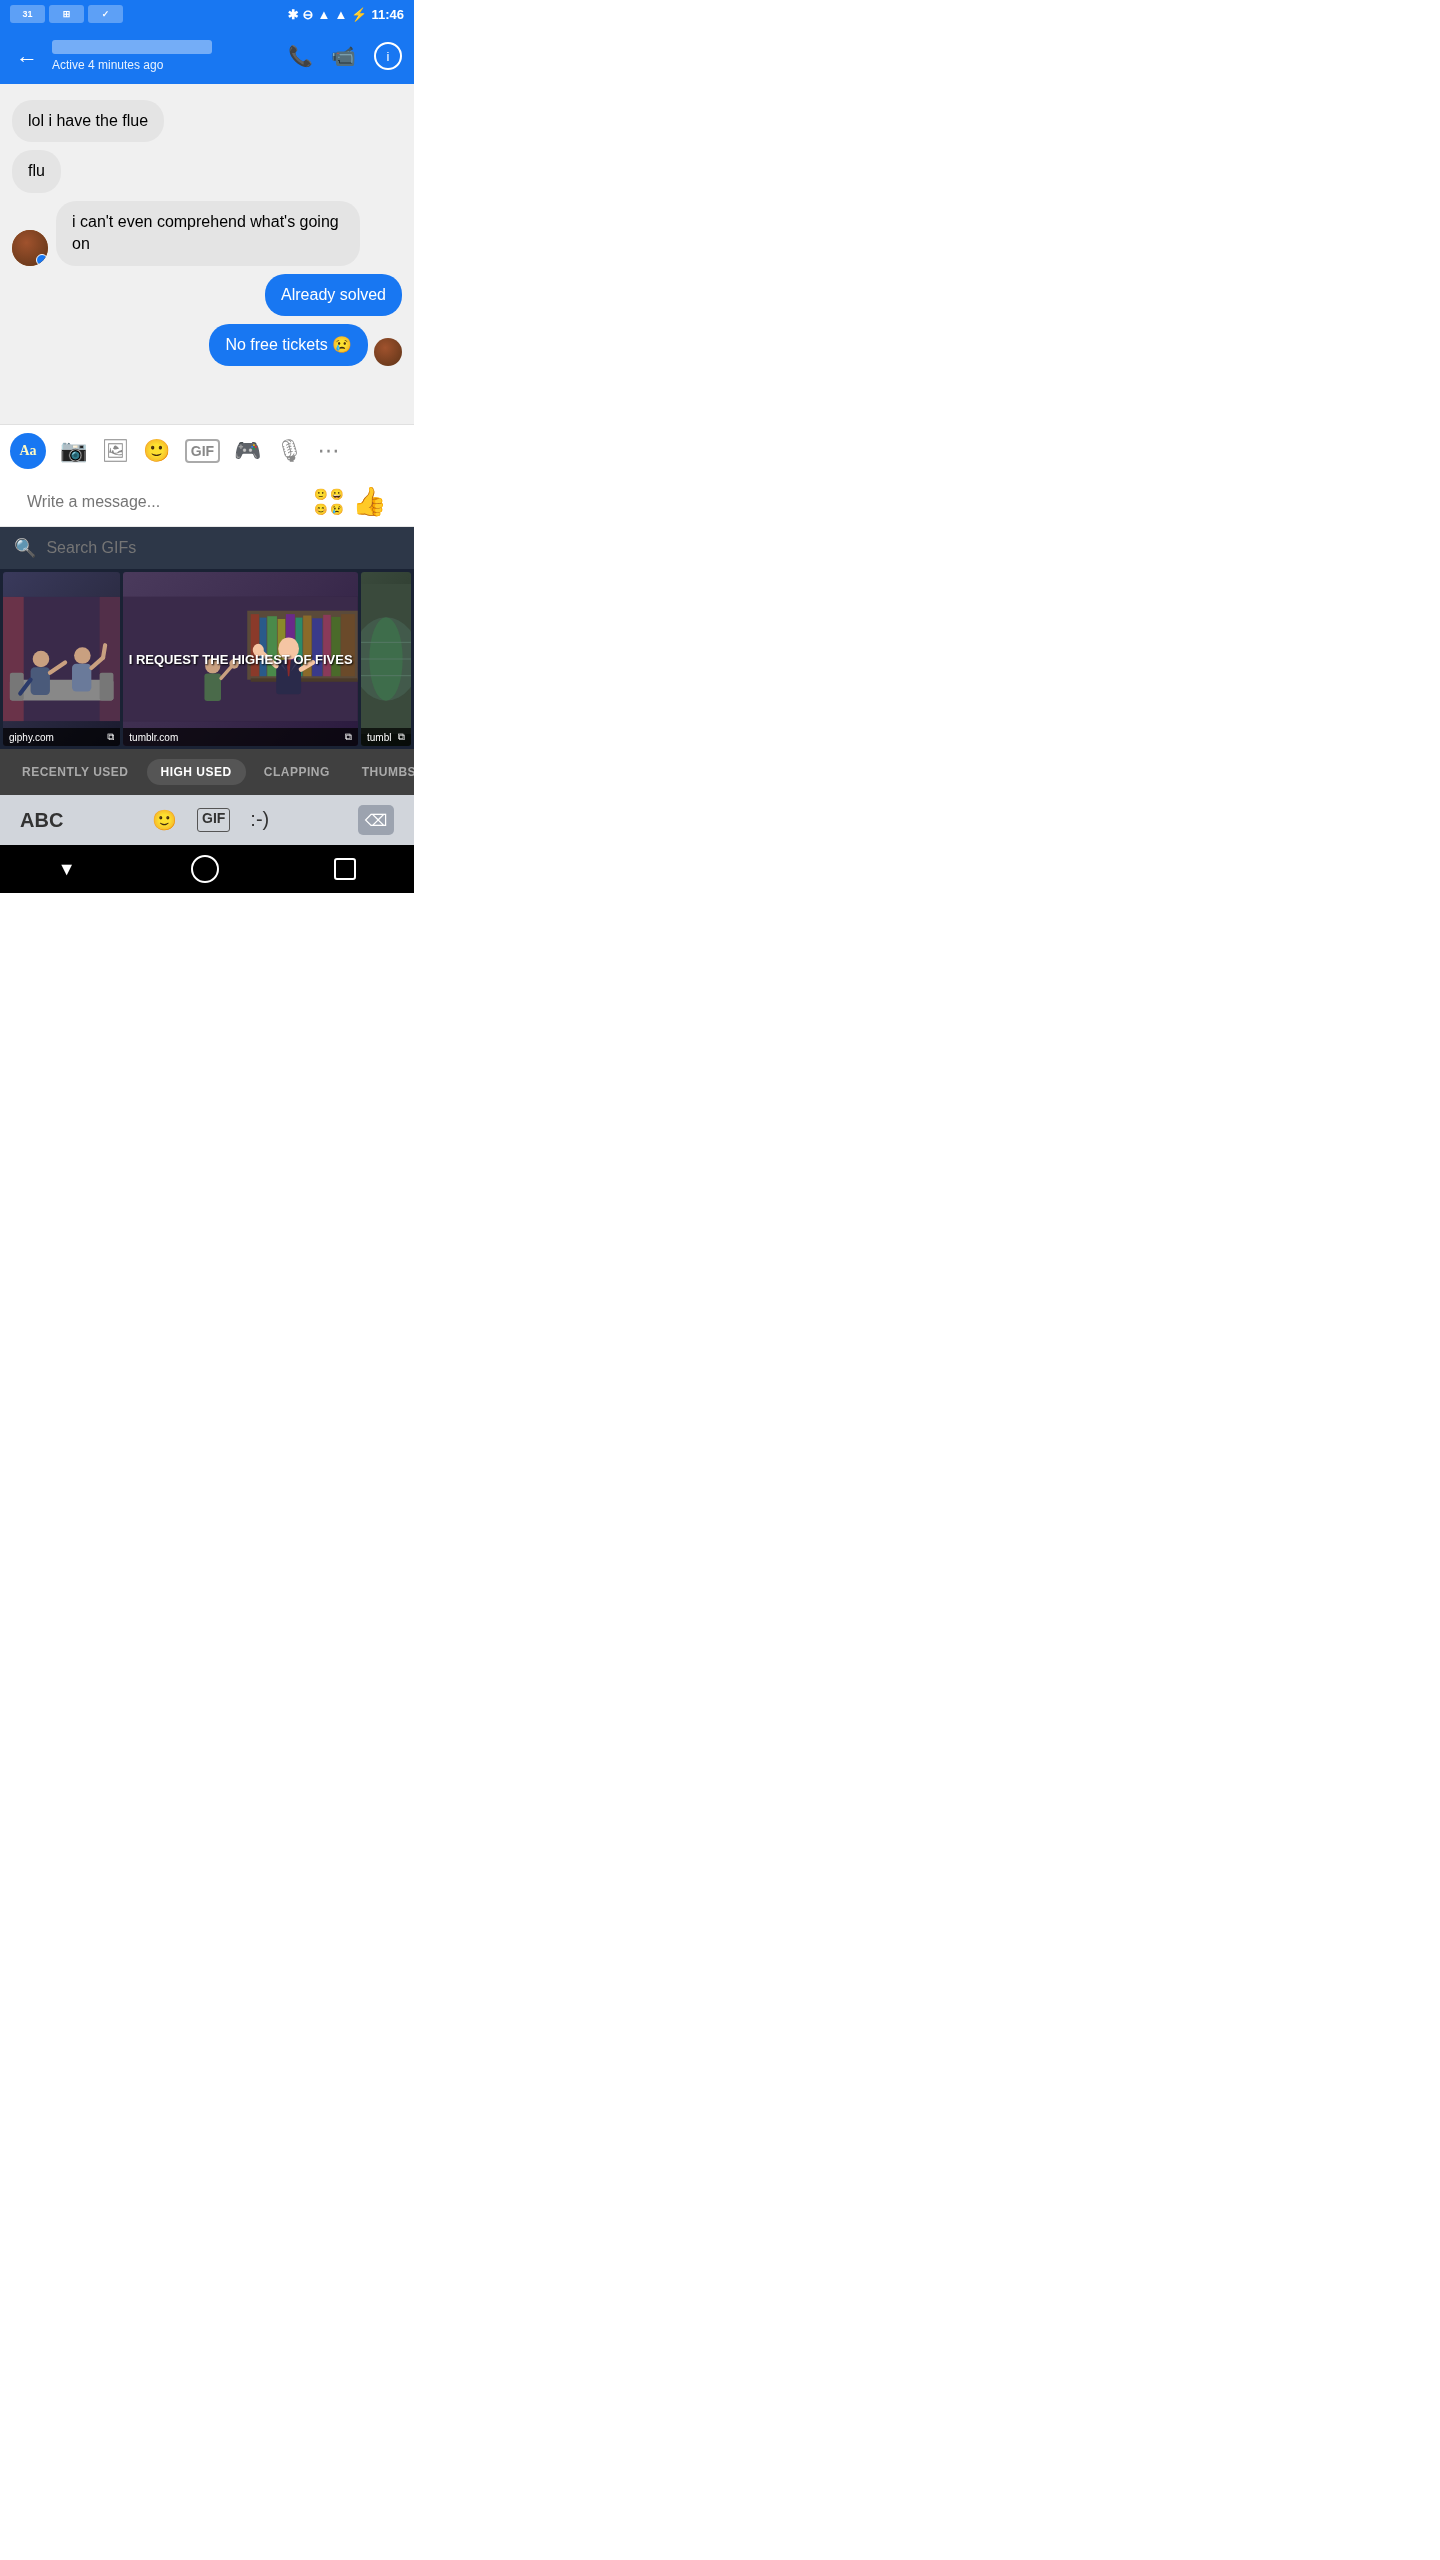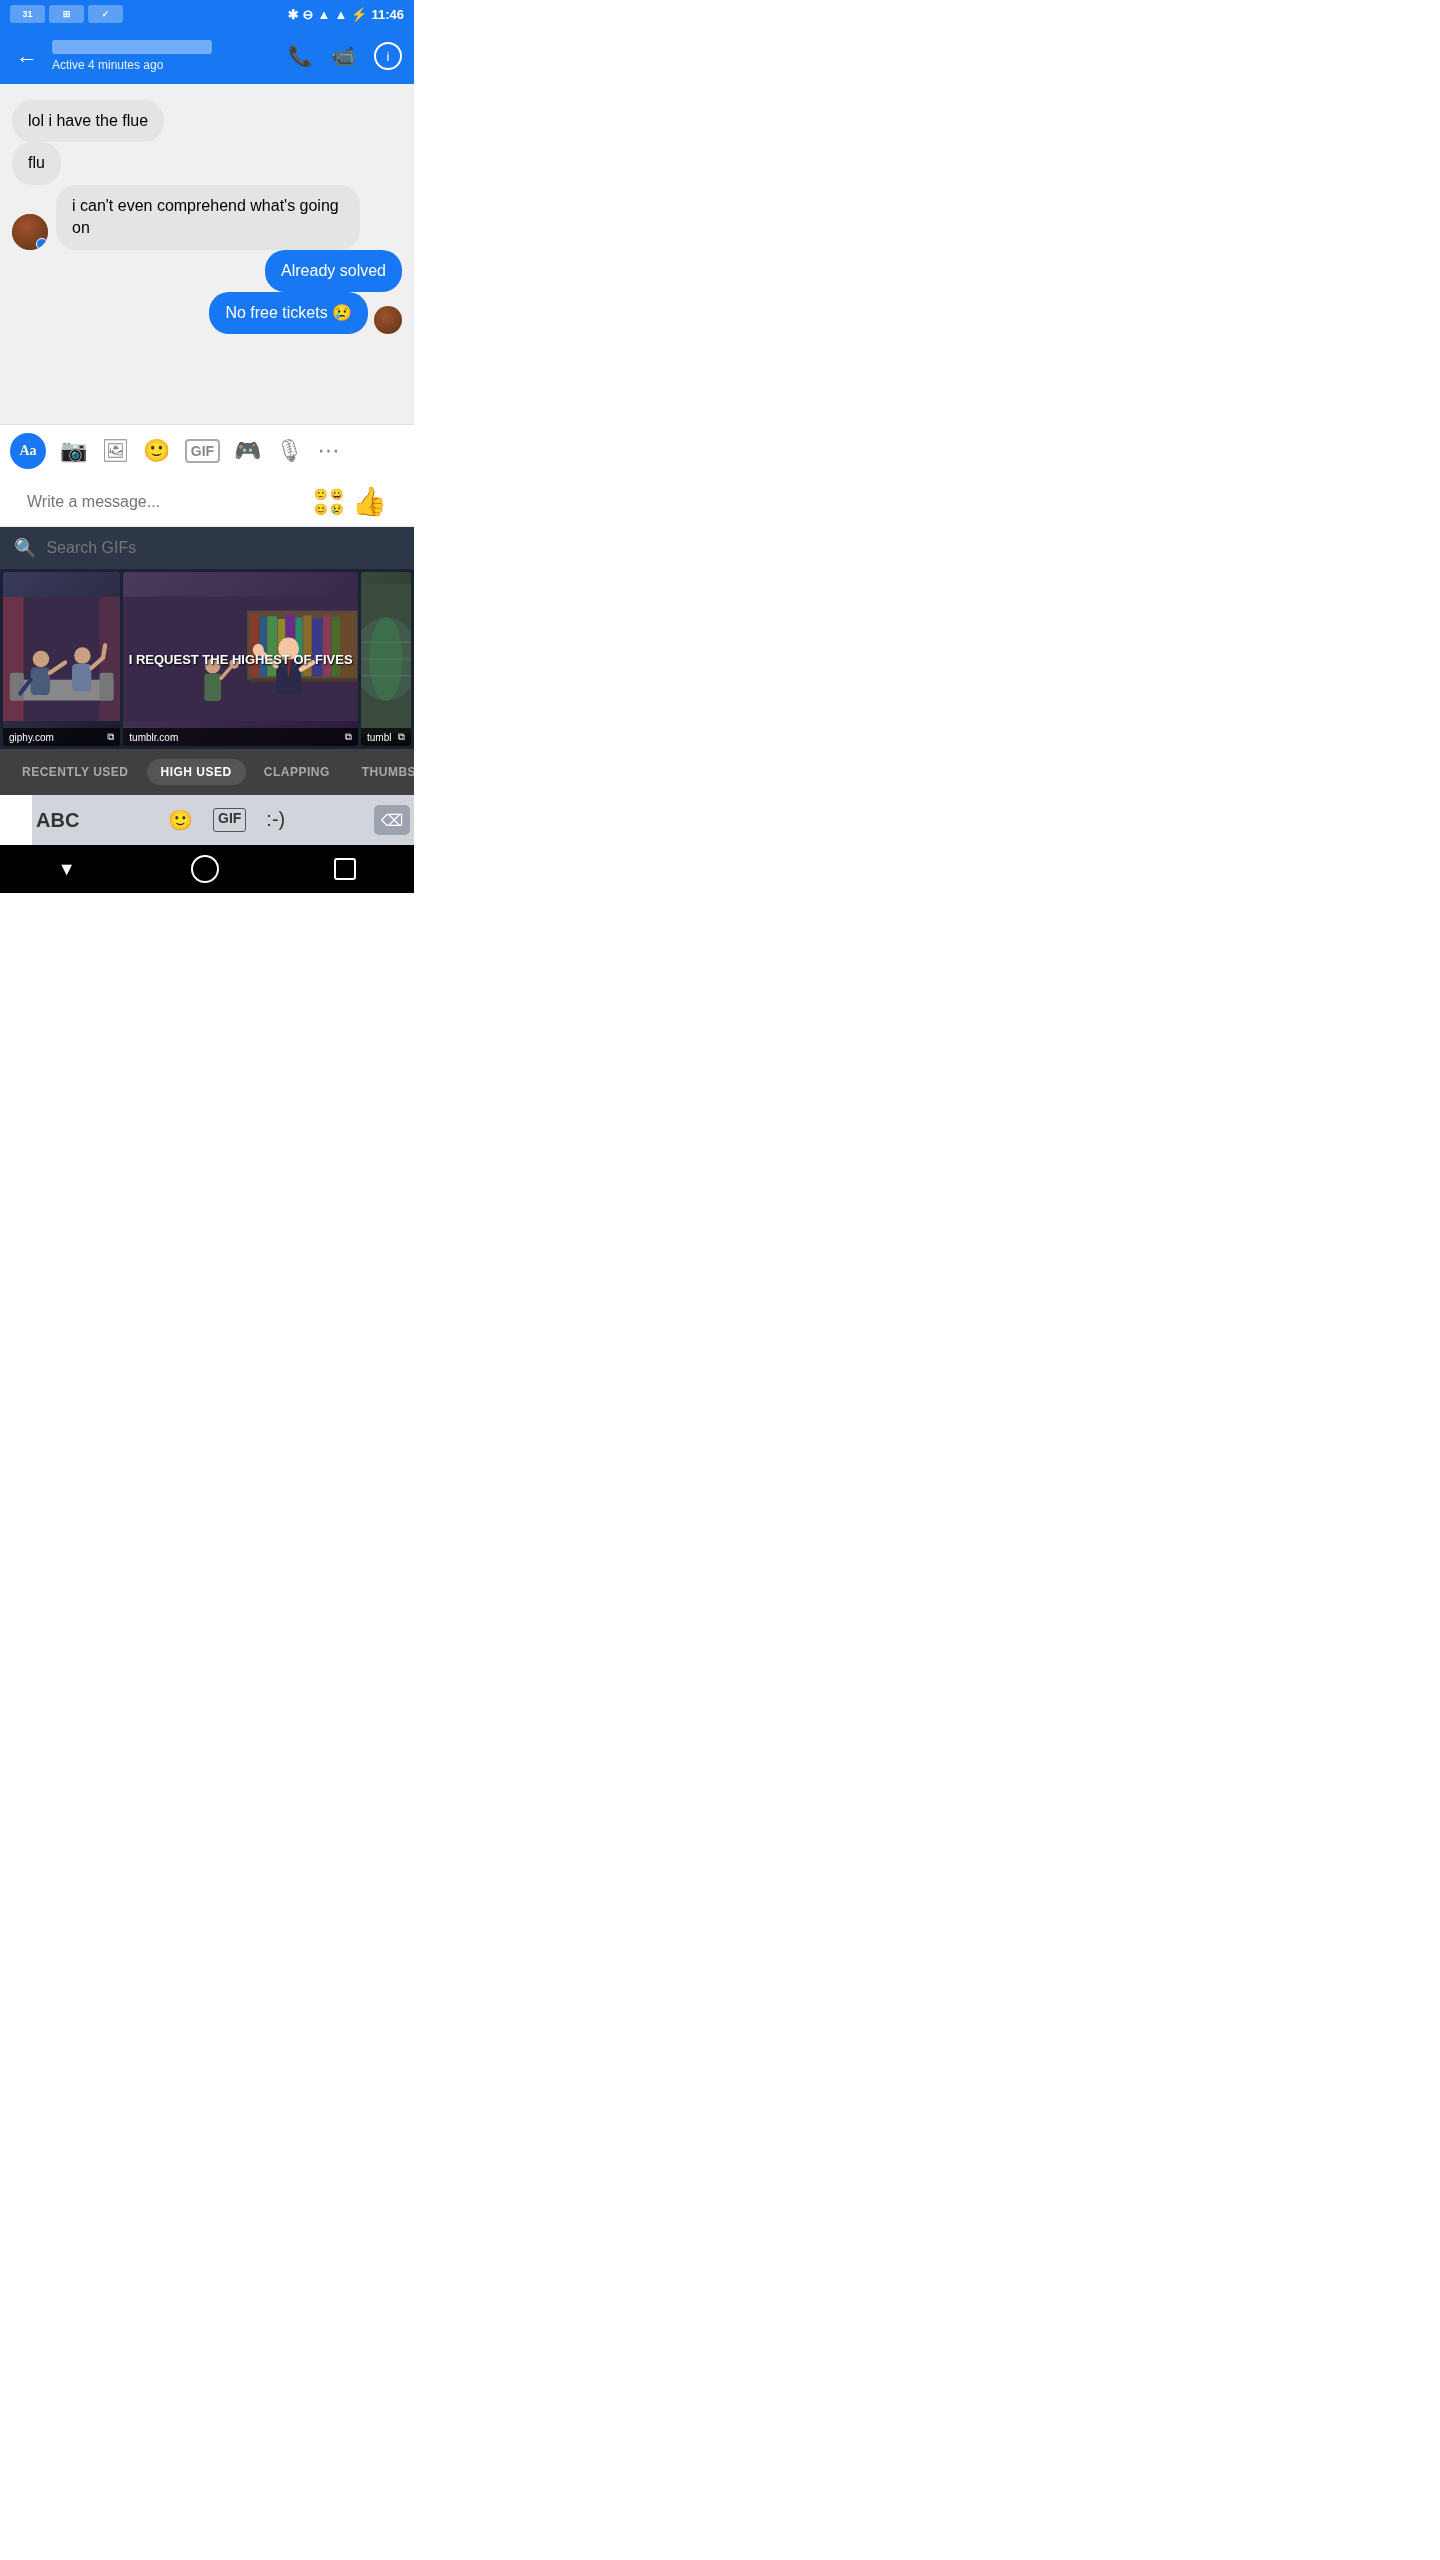--- a/index.html
+++ b/index.html
@@ -96,20 +96,21 @@
       cursor: pointer;
     }
 
     
     .chat-area {
       background: #f0f0f0;
       padding: 16px 12px;
       min-height: 340px;
       display: flex;
       flex-direction: column;
+      gap: 8px;
     }
 
     
     .msg-received-group {
       display: flex;
       flex-direction: column;
       align-items: flex-start;
       gap: 4px;
     }
     .msg-received {
@@ -328,25 +329,24 @@
       cursor: pointer;
     }
     .category-tab.active {
       background: #555;
       color: white;
     }
 
     
     .keyboard-bottom {
       background: #d1d5db;
-      padding: 10px 4px;
+      padding: 10px 20px;
       display: flex;
       align-items: center;
       gap: 20px;
-      margin-left: 32px;
     }
     .keyboard-abc {
       font-size: 20px;
       font-weight: bold;
       color: #333;
     }
     .keyboard-icons {
       display: flex;
       gap: 20px;
       flex: 1;

